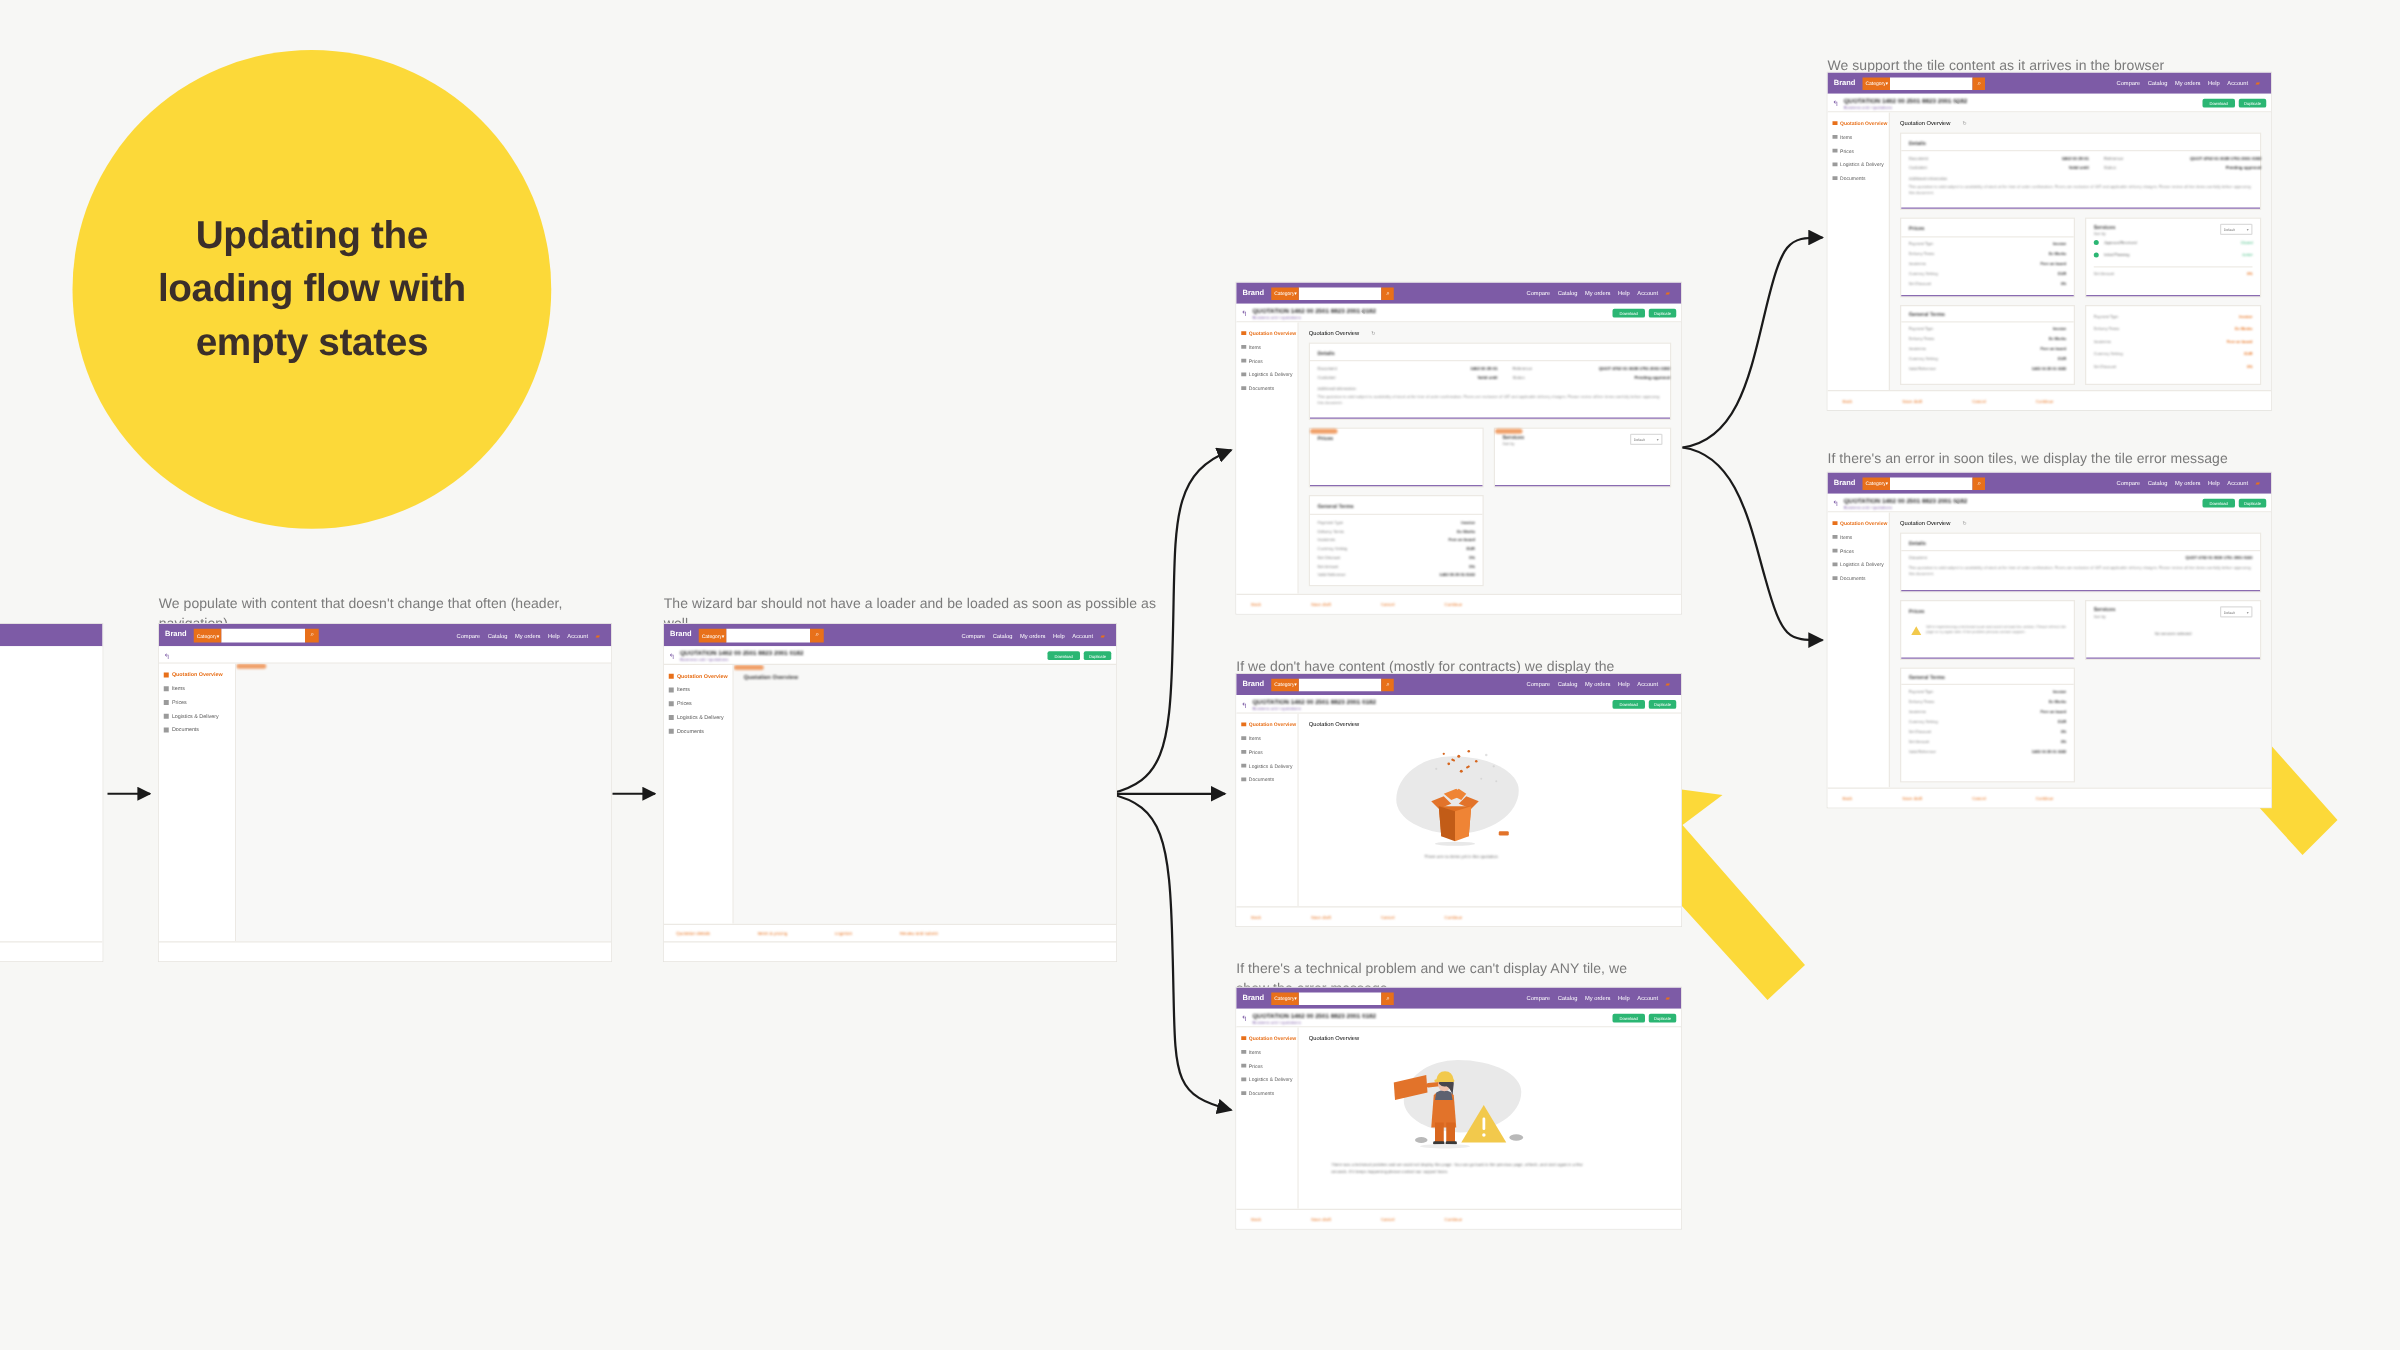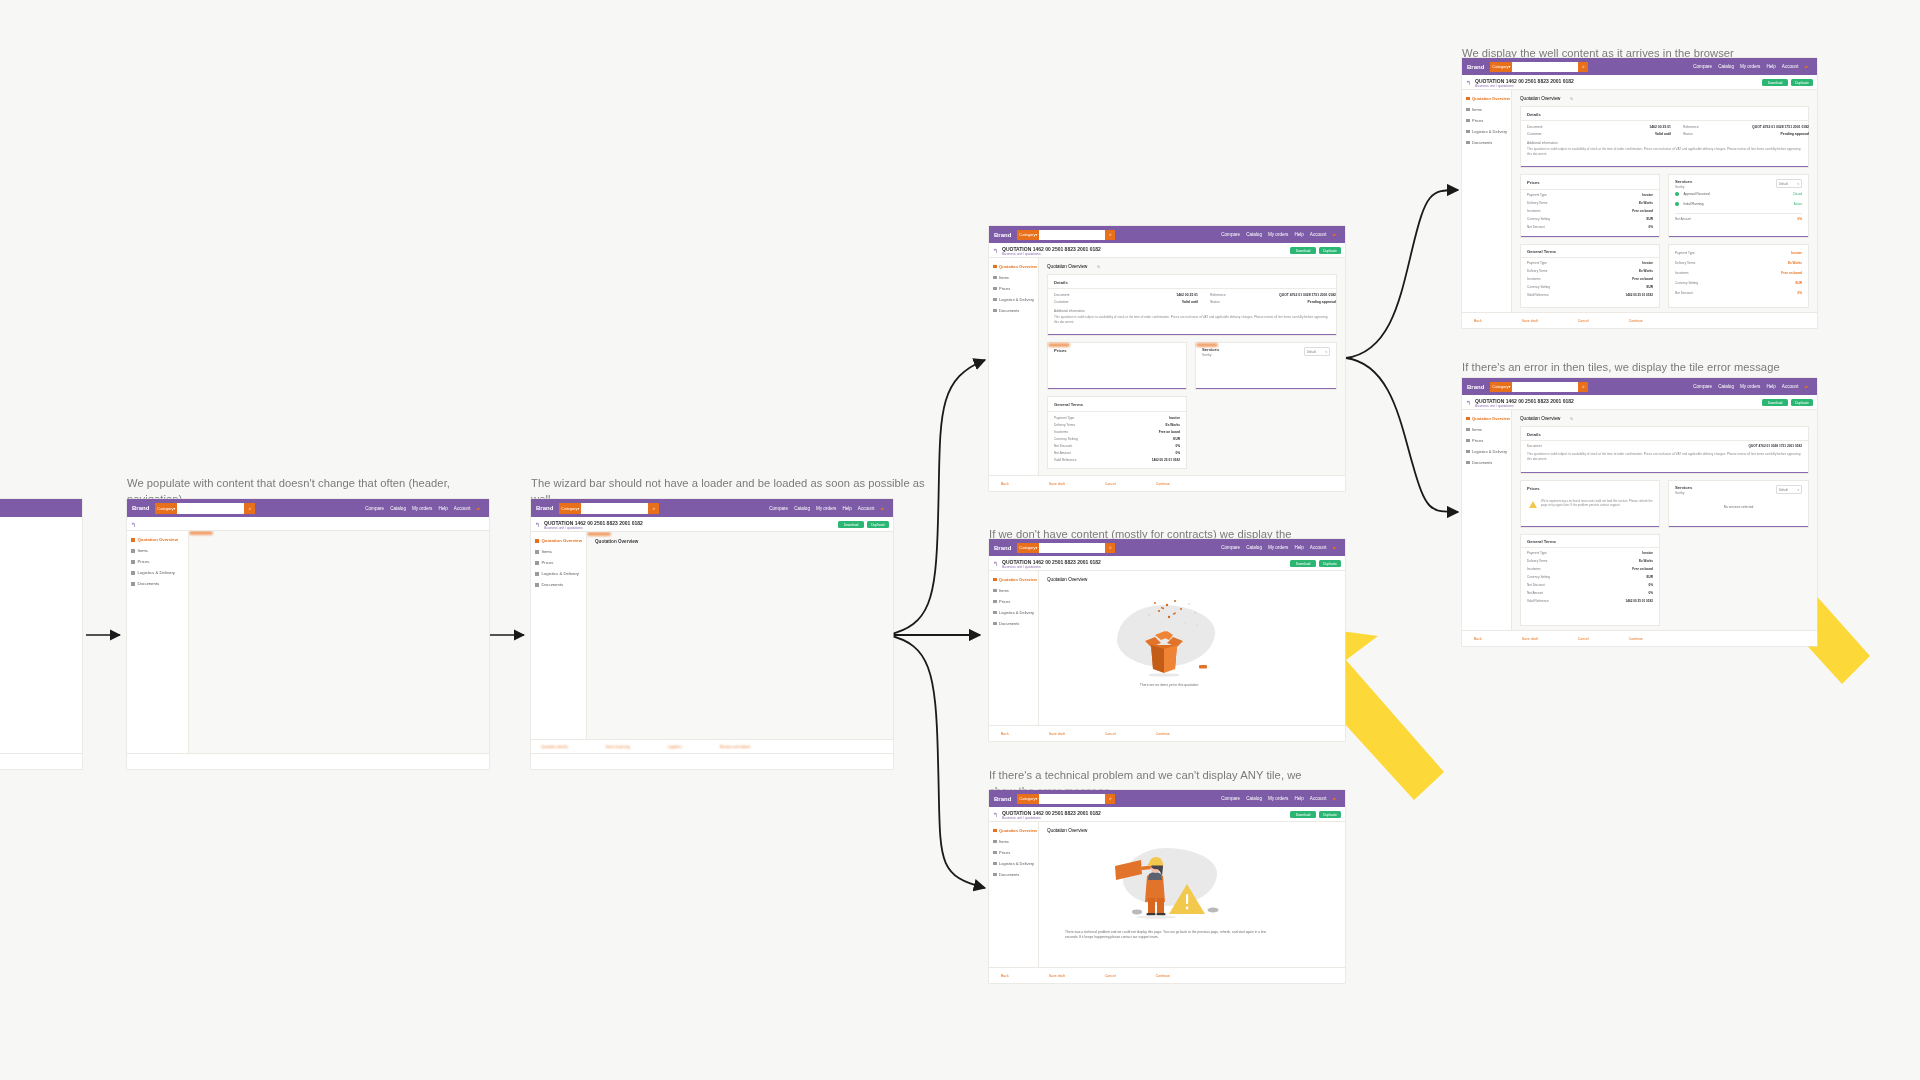--- a/index.html
+++ b/index.html
@@ -132,27 +132,32 @@
 
     <path d="M 1346 358 C 1390 352 1400 300 1412 250 C 1426 192 1430 190 1458 190" stroke="#1a1a1a" stroke-width="1.8" fill="none" marker-end="url(#ah)"></path>
     <path d="M 1346 358 C 1390 364 1400 420 1412 462 C 1426 512 1430 512 1458 512" stroke="#1a1a1a" stroke-width="1.8" fill="none" marker-end="url(#ah)"></path>
   </svg>
 
   <svg class="cursors" viewBox="0 0 1920 1080">
     <polygon points="1259,620 1288,716 1312,688 1414,800 1444,772 1346,660 1378,636" fill="#fcd939"></polygon>
     <polygon points="1688,500 1712,600 1740,572 1842,684 1870,656 1772,546 1800,518" fill="#fcd939"></polygon>
   </svg>
 
+  <div class="title-circle" style="left:58px; top:40px; width:383px; height:383px;">
+    <div class="title-text">Updating the
+loading flow with
+empty states</div>
+  </div>
 
   <div class="caption" style="left:127px; top:476px; width:380px;">We populate with content that doesn't change that often (header, navigation)</div>
   <div class="caption" style="left:531px; top:476px; width:400px;">The wizard bar should not have a loader and be loaded as soon as possible as well</div>
   <div class="caption" style="left:989px; top:527px; width:330px;">If we don't have content (mostly for contracts) we display the illustration and message</div>
   <div class="caption" style="left:989px; top:768px; width:340px;">If there's a technical problem and we can't display ANY tile, we show the error message</div>
-  <div class="caption" style="left:1462px; top:46px; width:330px;">We display the well content as it arrives in the browser</div>
-  <div class="caption" style="left:1462px; top:360px; width:340px;">If there's an error in then tiles, we display the tile error message</div>
+  <div class="caption" style="left:1462px; top:46px; width:330px;">We support the tile content as it arrives in the browser</div>
+  <div class="caption" style="left:1462px; top:360px; width:340px;">If there's an error in soon tiles, we display the tile error message</div>
 
   <div class="mock" style="left:-82px; top:499px; width:164px; height:270px;">
     <div class="hdr" style="height:18px; padding:0 4px;">
       
     </div>
     <div class="canvas" style="left:0; top:18px; right:0; bottom:16px; background:#fff;"></div>
     <div class="footer" style="height:16px;"></div>
   </div>
 
   <div class="mock" style="left:127px; top:499px; width:362px; height:270px;">

